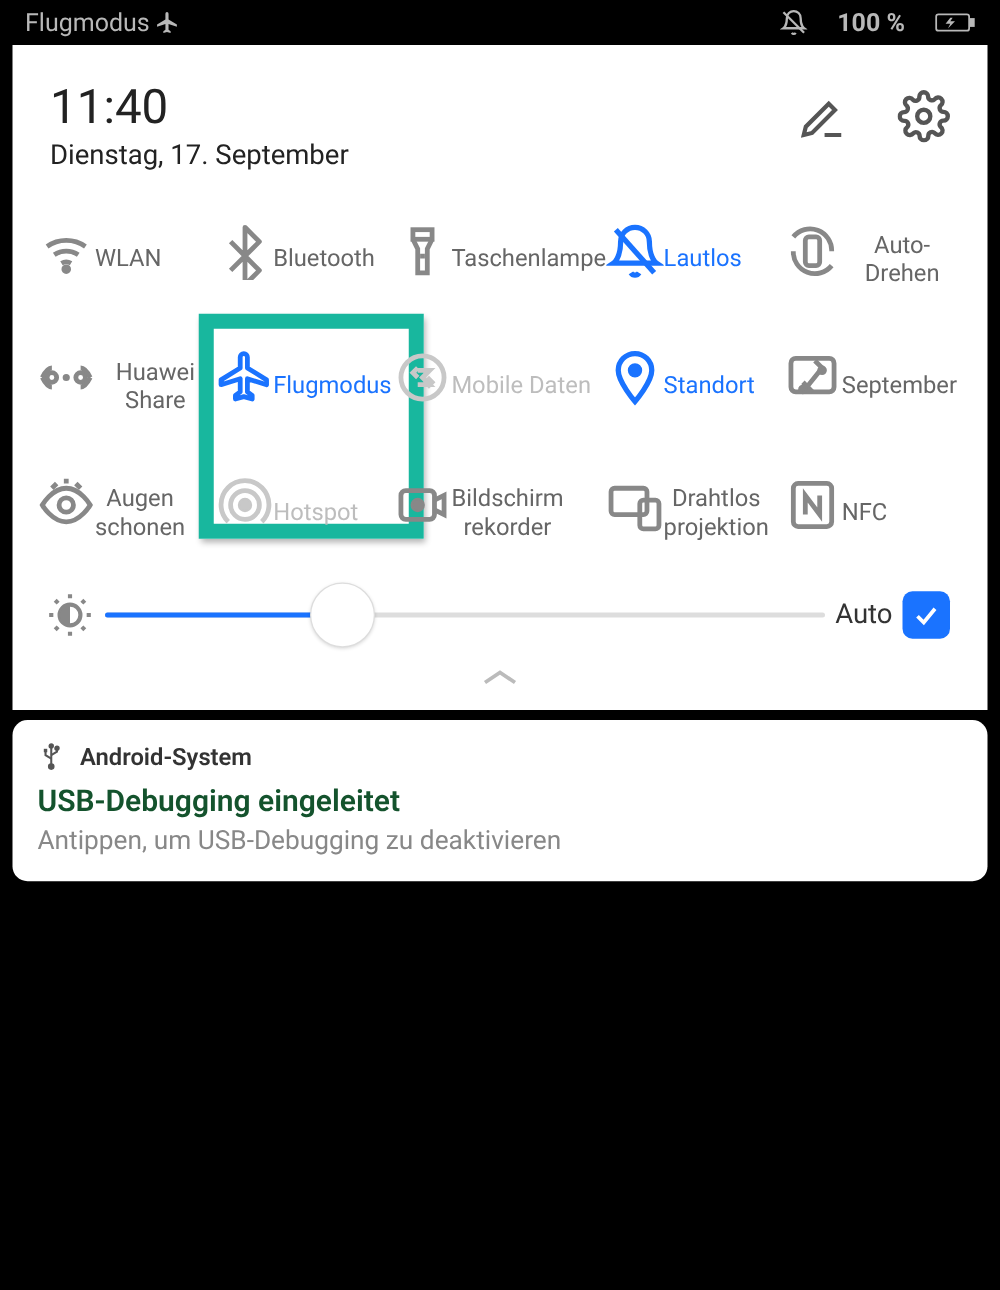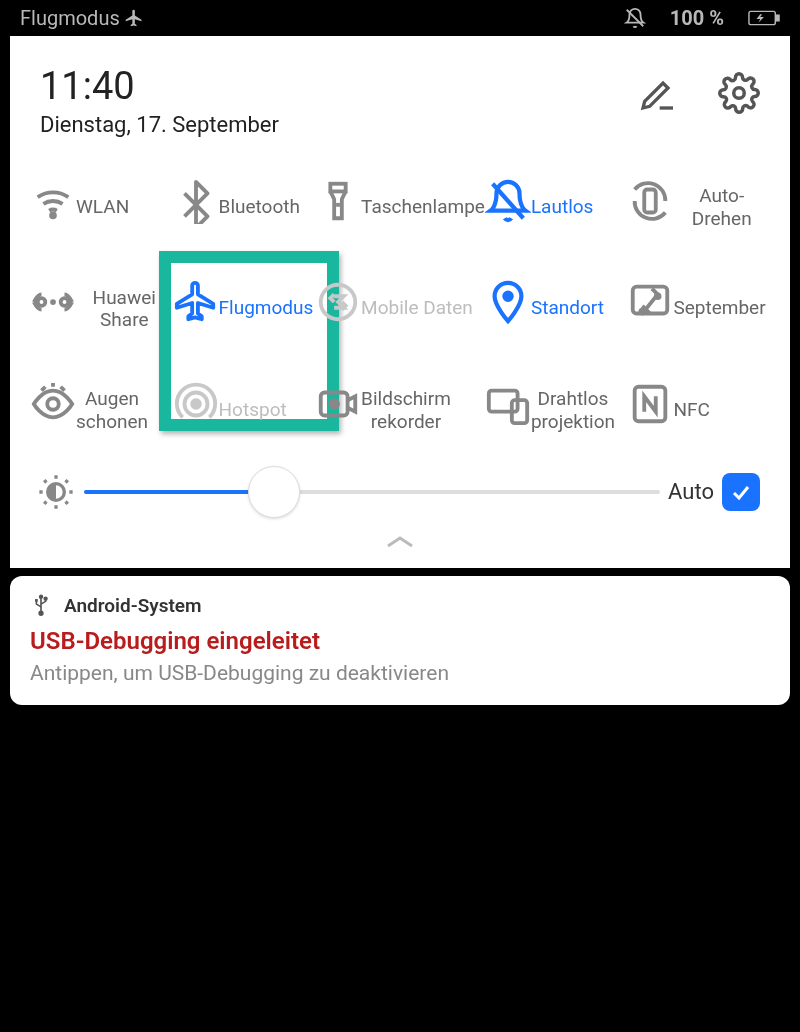--- a/index.html
+++ b/index.html
@@ -130,21 +130,21 @@
     pointer-events:none;
     letter-spacing: 2px;
   }
   .notification {
     background:#fff;
     margin: 8px 10px 0 10px;
     border-radius: 12px;
     padding: 18px 12px 20px 20px;
   }
   .notif-top { display:flex; align-items:center; gap:12px; font-size:19px; color:#555;}
-  .notif-title { font-size: 24px; font-weight:600; color:#b91c1c; margin-top:10px;}
+  .notif-title { font-size: 24px; font-weight:600; color:#14532d; margin-top:10px;}
   .notif-sub { font-size: 21px; color:#888; margin-top:6px;}
   svg { display:block; }
 </style>
 </head>
 <body>
 
 <div class="status-bar">
   <div class="status-left">
     <span>Flugmodus</span>
     <span>

